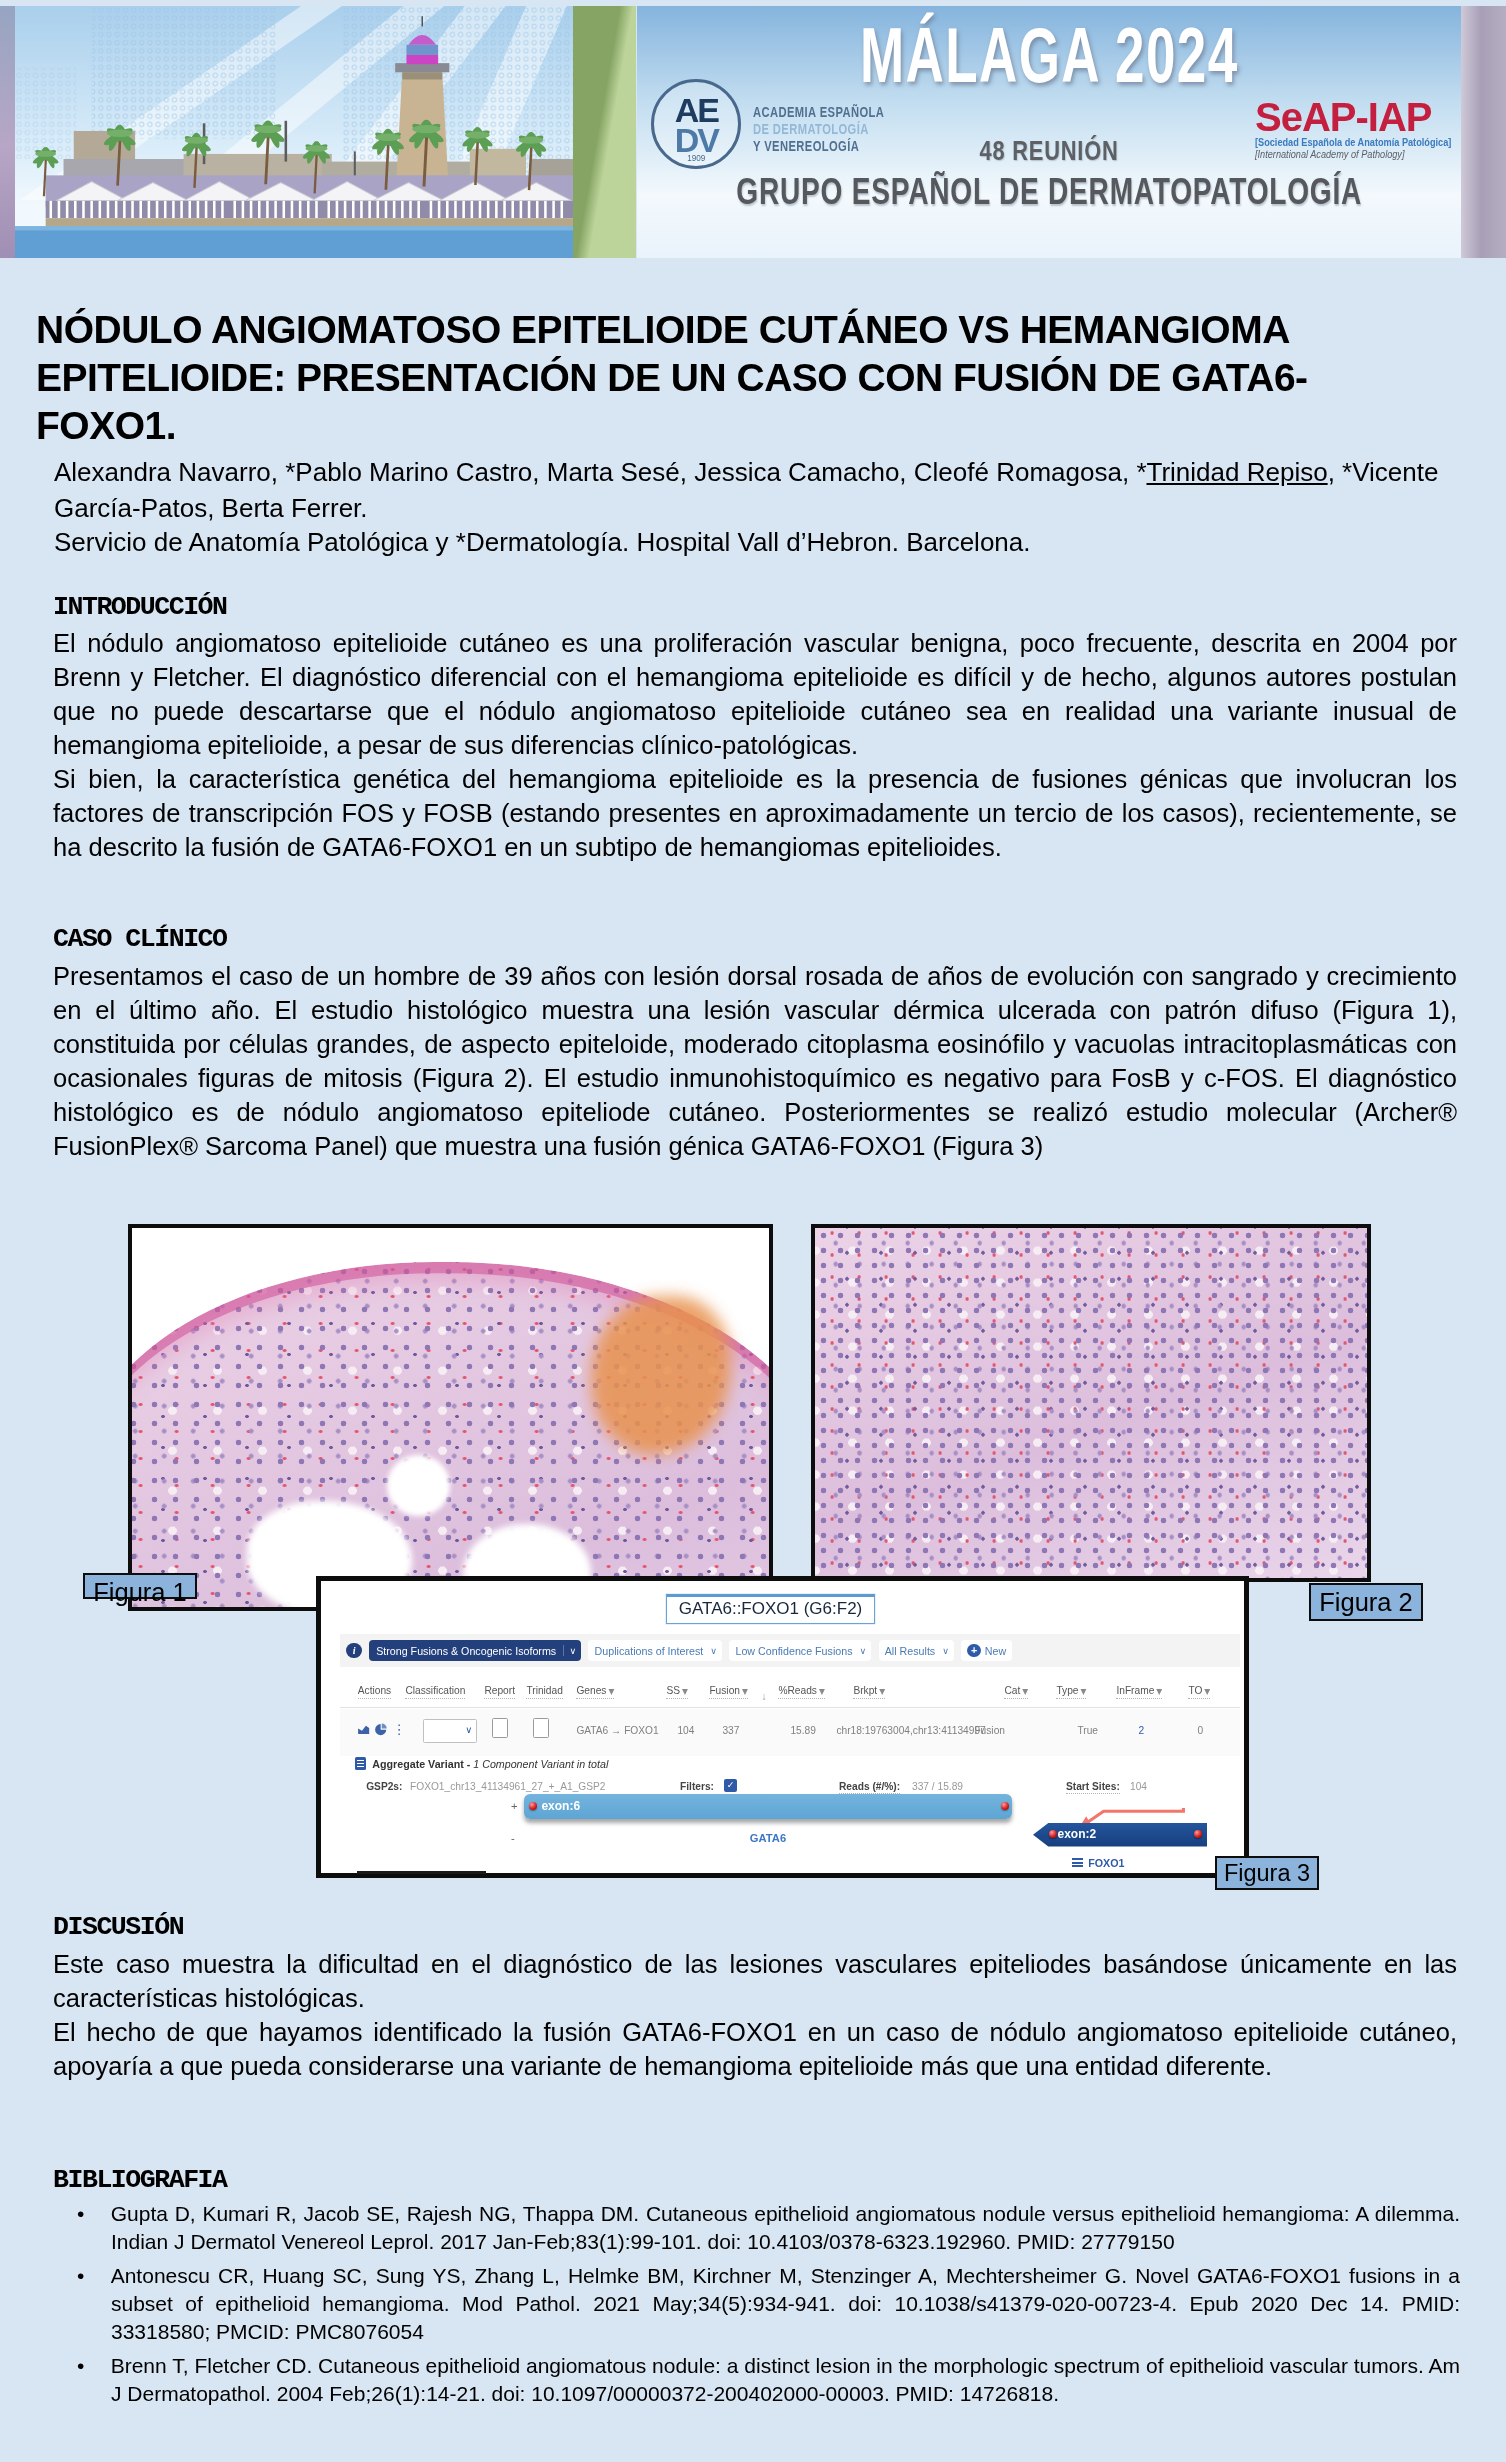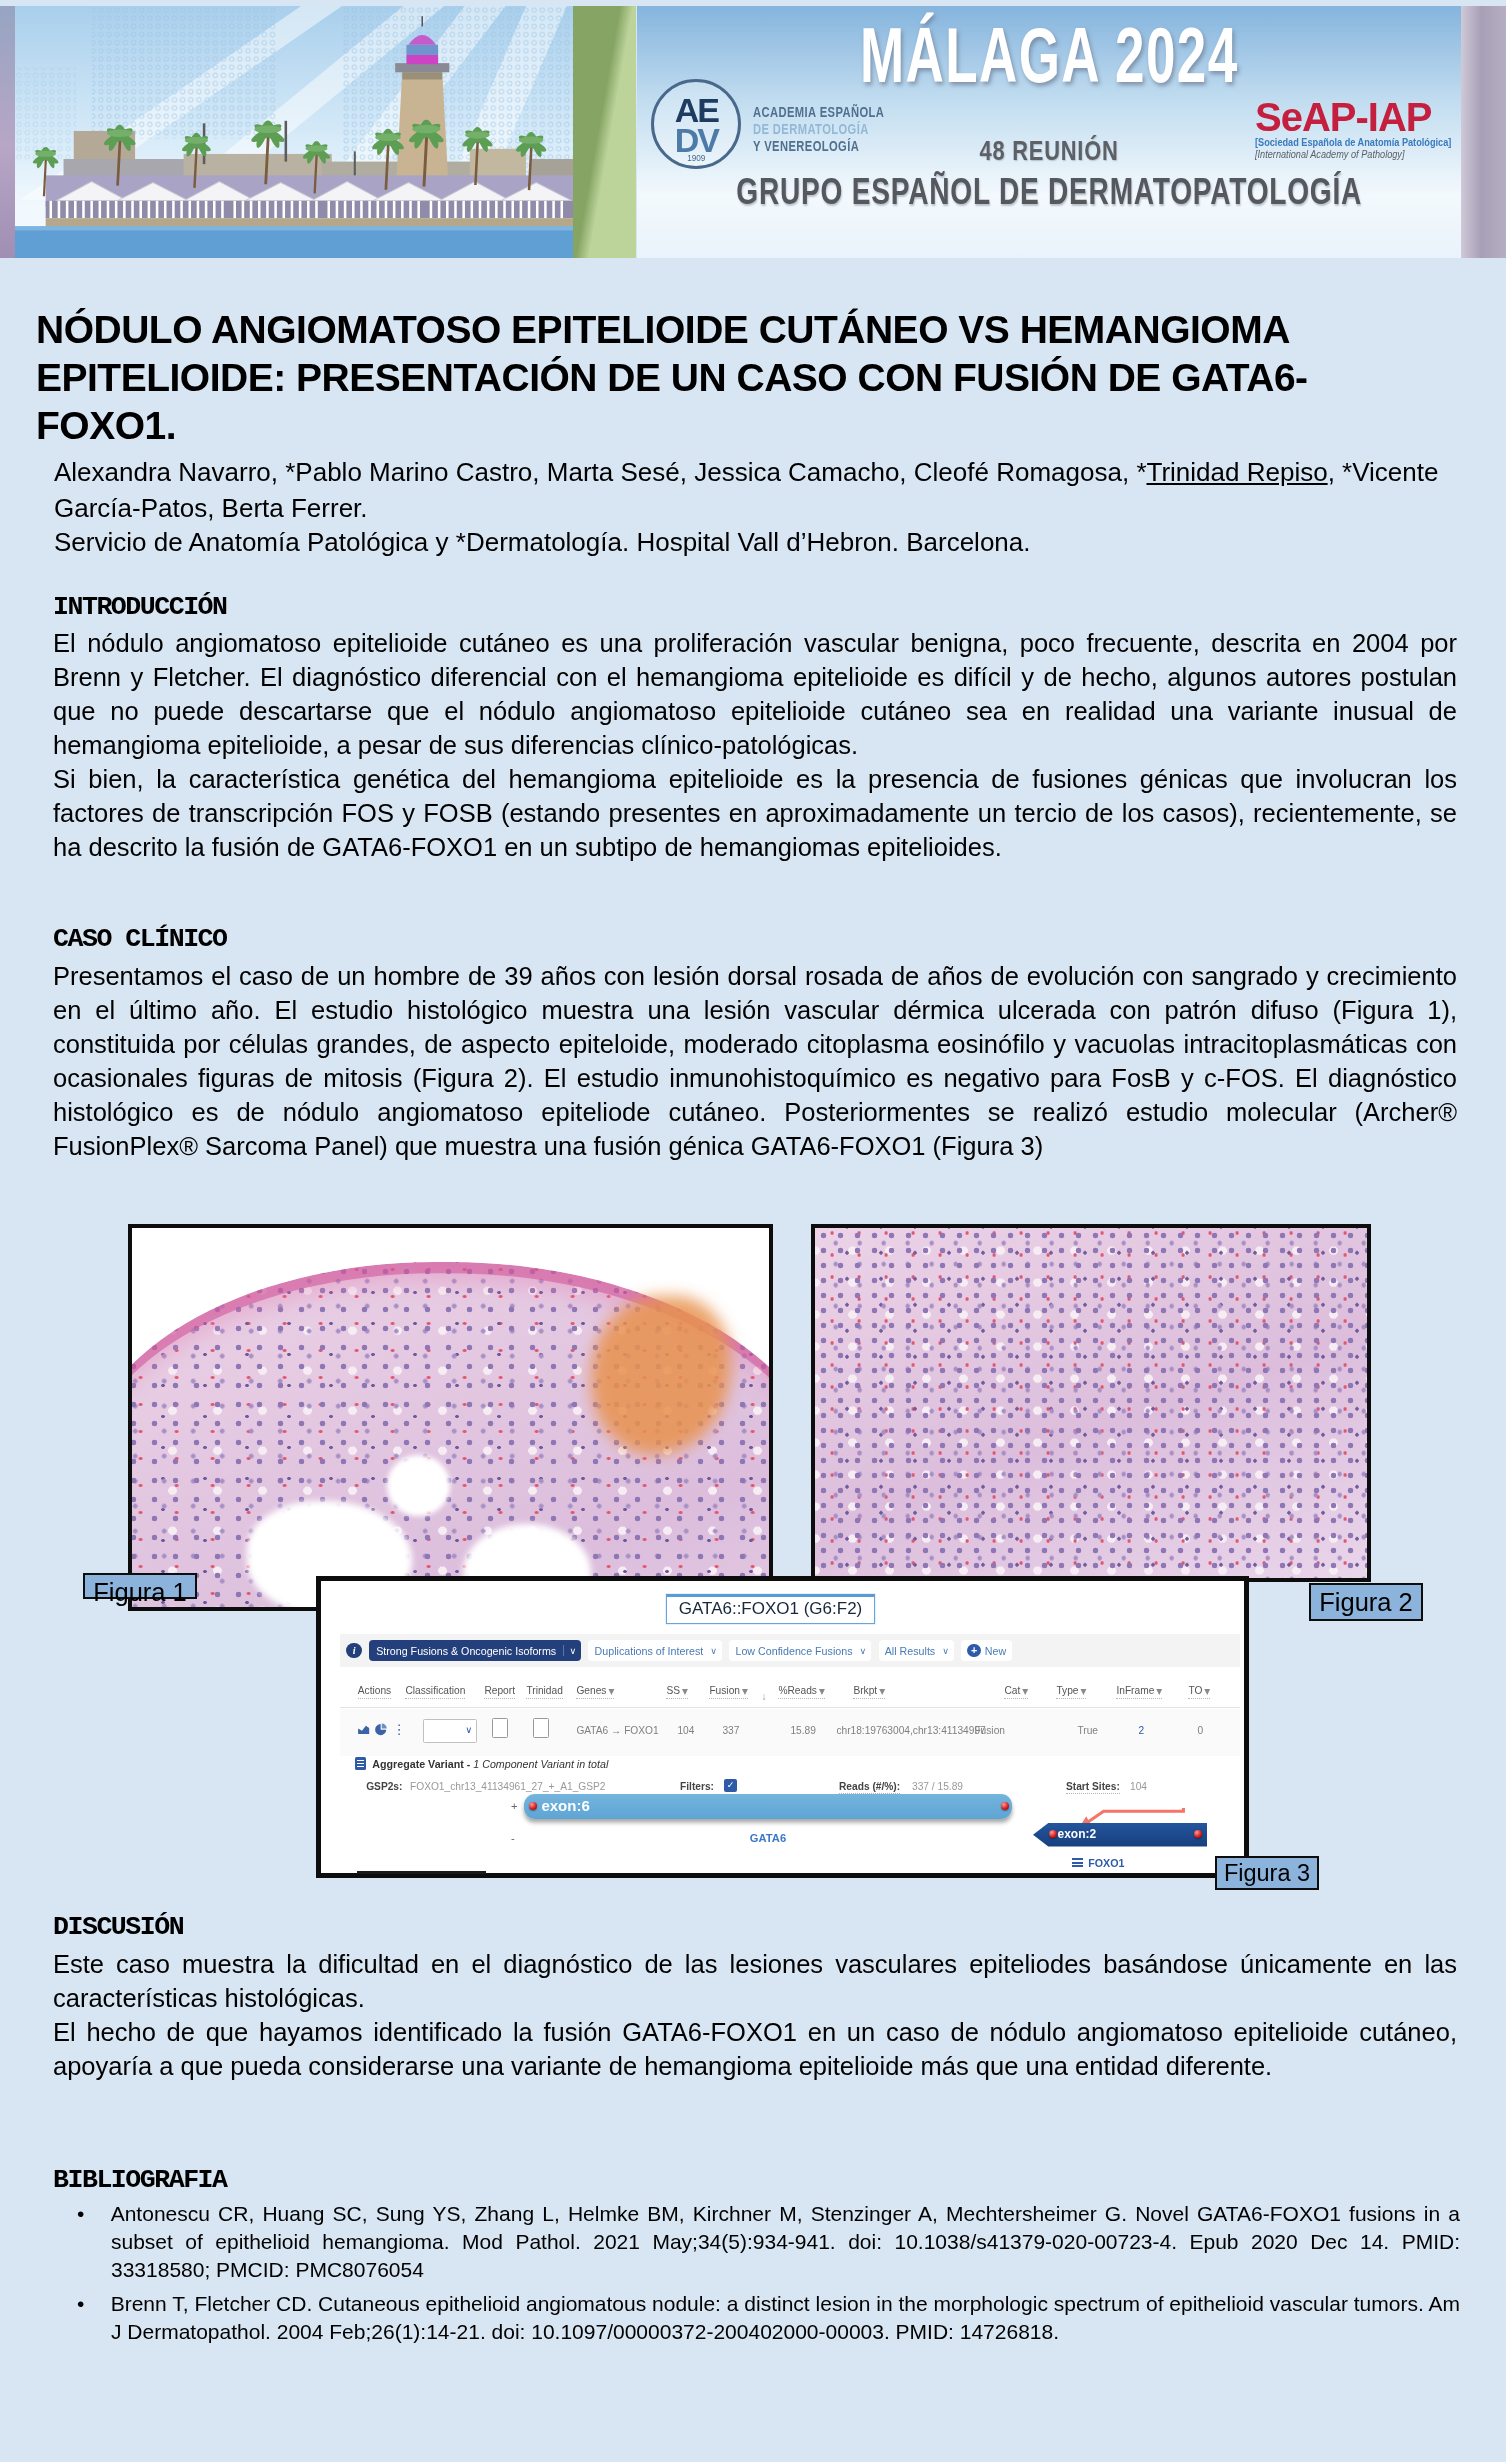--- a/index.html
+++ b/index.html
@@ -120,22 +120,22 @@
   .aggline { left:34px; top:176px; font-size:10.7px; color:#333; display:flex; align-items:center; gap:6.1px; }
   .docicon { width:11.2px; height:13.3px; background:linear-gradient(#2e5aa8,#2e5aa8); border-radius:1.5px; position:relative; }
   .docicon:after { content:""; position:absolute; left:2px; top:3.1px; width:7.2px; height:7.2px;
     background:repeating-linear-gradient(#fff 0 1px,transparent 1px 3.1px); }
   .gsp { left:34px; top:200px; width:869px; font-size:10.2px; color:#999; }
   .gsp b { color:#444; }
   .dotted { border-bottom:1px dotted #b5b5b5; padding-bottom:1px; }
   .checkedbox { display:inline-block; width:13.3px; height:13.3px; background:#2e5aa8; border-radius:2px; color:#fff; text-align:center; line-height:13.3px; font-size:9.2px; vertical-align:middle; }
 
   .strand { position:absolute; font-size:11.2px; color:#666; }
-  .exontop { left:203px; top:213px; width:488px; height:24.5px; background:linear-gradient(180deg,#74b4dd,#5ea5d4); border-radius:11px;
-    color:#fff; font-size:15px; font-weight:bold; line-height:24.5px; padding-left:17.4px; box-shadow:0 3.6px 4.6px rgba(0,0,0,.35); }
+  .exontop { left:203px; top:213px; width:488px; height:24.5px; background:linear-gradient(180deg,#74b4dd,#5ea5d4); border-radius:6px;
+    color:#fff; font-size:12px; font-weight:bold; line-height:24.5px; padding-left:17.4px; box-shadow:0 3.6px 4.6px rgba(0,0,0,.35); }
   .exonbot { left:712px; top:242px; width:174px; height:23.5px; background:linear-gradient(180deg,#24559c,#173f7e); color:#fff; font-size:12px; font-weight:bold; line-height:23.5px; padding-left:24.5px; box-shadow:0 3.6px 4.6px rgba(0,0,0,.35);
     clip-path:polygon(0 50%, 15.3px 0, 100% 0, 100% 100%, 15.3px 100%); }
   .reddot { position:absolute; width:8.2px; height:8.2px; border-radius:50%;
     background:radial-gradient(circle at 35% 30%, #ff9a9a, #d01818 60%, #8c0404); box-shadow:0 1px 1.5px rgba(0,0,0,.4); }
   .genetop { left:203px; top:251px; width:488px; text-align:center; font-size:11.2px; font-weight:bold; color:#3c78c8; }
   .genebot { left:751px; top:276px; font-size:10.7px; font-weight:bold; color:#2e5aa8; display:flex; align-items:center; gap:5.1px; }
   .listicon { width:11.2px; height:9.2px; background:repeating-linear-gradient(#2e5aa8 0 2px,transparent 2px 3.6px); }
   .panel-scroll { left:36px; top:290px; width:129px; height:2.6px; background:#1a1a1a; }
 </style>
 </head>
@@ -454,18 +454,19 @@
   <div class="abs figlabel flab3">Figura 3</div>
 
   <h2 class="abs heading disc-h">DISCUSIÓN</h2>
   <div class="abs bodytxt disc-b">
     <p>Este caso muestra la dificultad en el diagnóstico de las lesiones vasculares epiteliodes basándose únicamente en las características histológicas.</p>
     <p>El hecho de que hayamos identificado la fusión GATA6-FOXO1 en un caso de nódulo angiomatoso epitelioide cutáneo, apoyaría a que pueda considerarse una variante de hemangioma epitelioide más que una entidad diferente.</p>
   </div>
 
   <h2 class="abs heading bib-h">BIBLIOGRAFIA</h2>
   <ul class="abs bib-list">
+    <li>Gupta D, Kumari R, Jacob SE, Rajesh NG, Thappa DM. Cutaneous epithelioid angiomatous nodule versus epithelioid hemangioma: A dilemma. Indian J Dermatol Venereol Leprol. 2017 Jan-Feb;83(1):99-101. doi: 10.4103/0378-6323.192960. PMID: 27779150</li>
     <li>Antonescu CR, Huang SC, Sung YS, Zhang L, Helmke BM, Kirchner M, Stenzinger A, Mechtersheimer G. Novel GATA6-FOXO1 fusions in a subset of epithelioid hemangioma. Mod Pathol. 2021 May;34(5):934-941. doi: 10.1038/s41379-020-00723-4. Epub 2020 Dec 14. PMID: 33318580; PMCID: PMC8076054</li>
     <li>Brenn T, Fletcher CD. Cutaneous epithelioid angiomatous nodule: a distinct lesion in the morphologic spectrum of epithelioid vascular tumors. Am J Dermatopathol. 2004 Feb;26(1):14-21. doi: 10.1097/00000372-200402000-00003. PMID: 14726818.</li>
   </ul>
 
 </div>
 
 
 </body></html>

